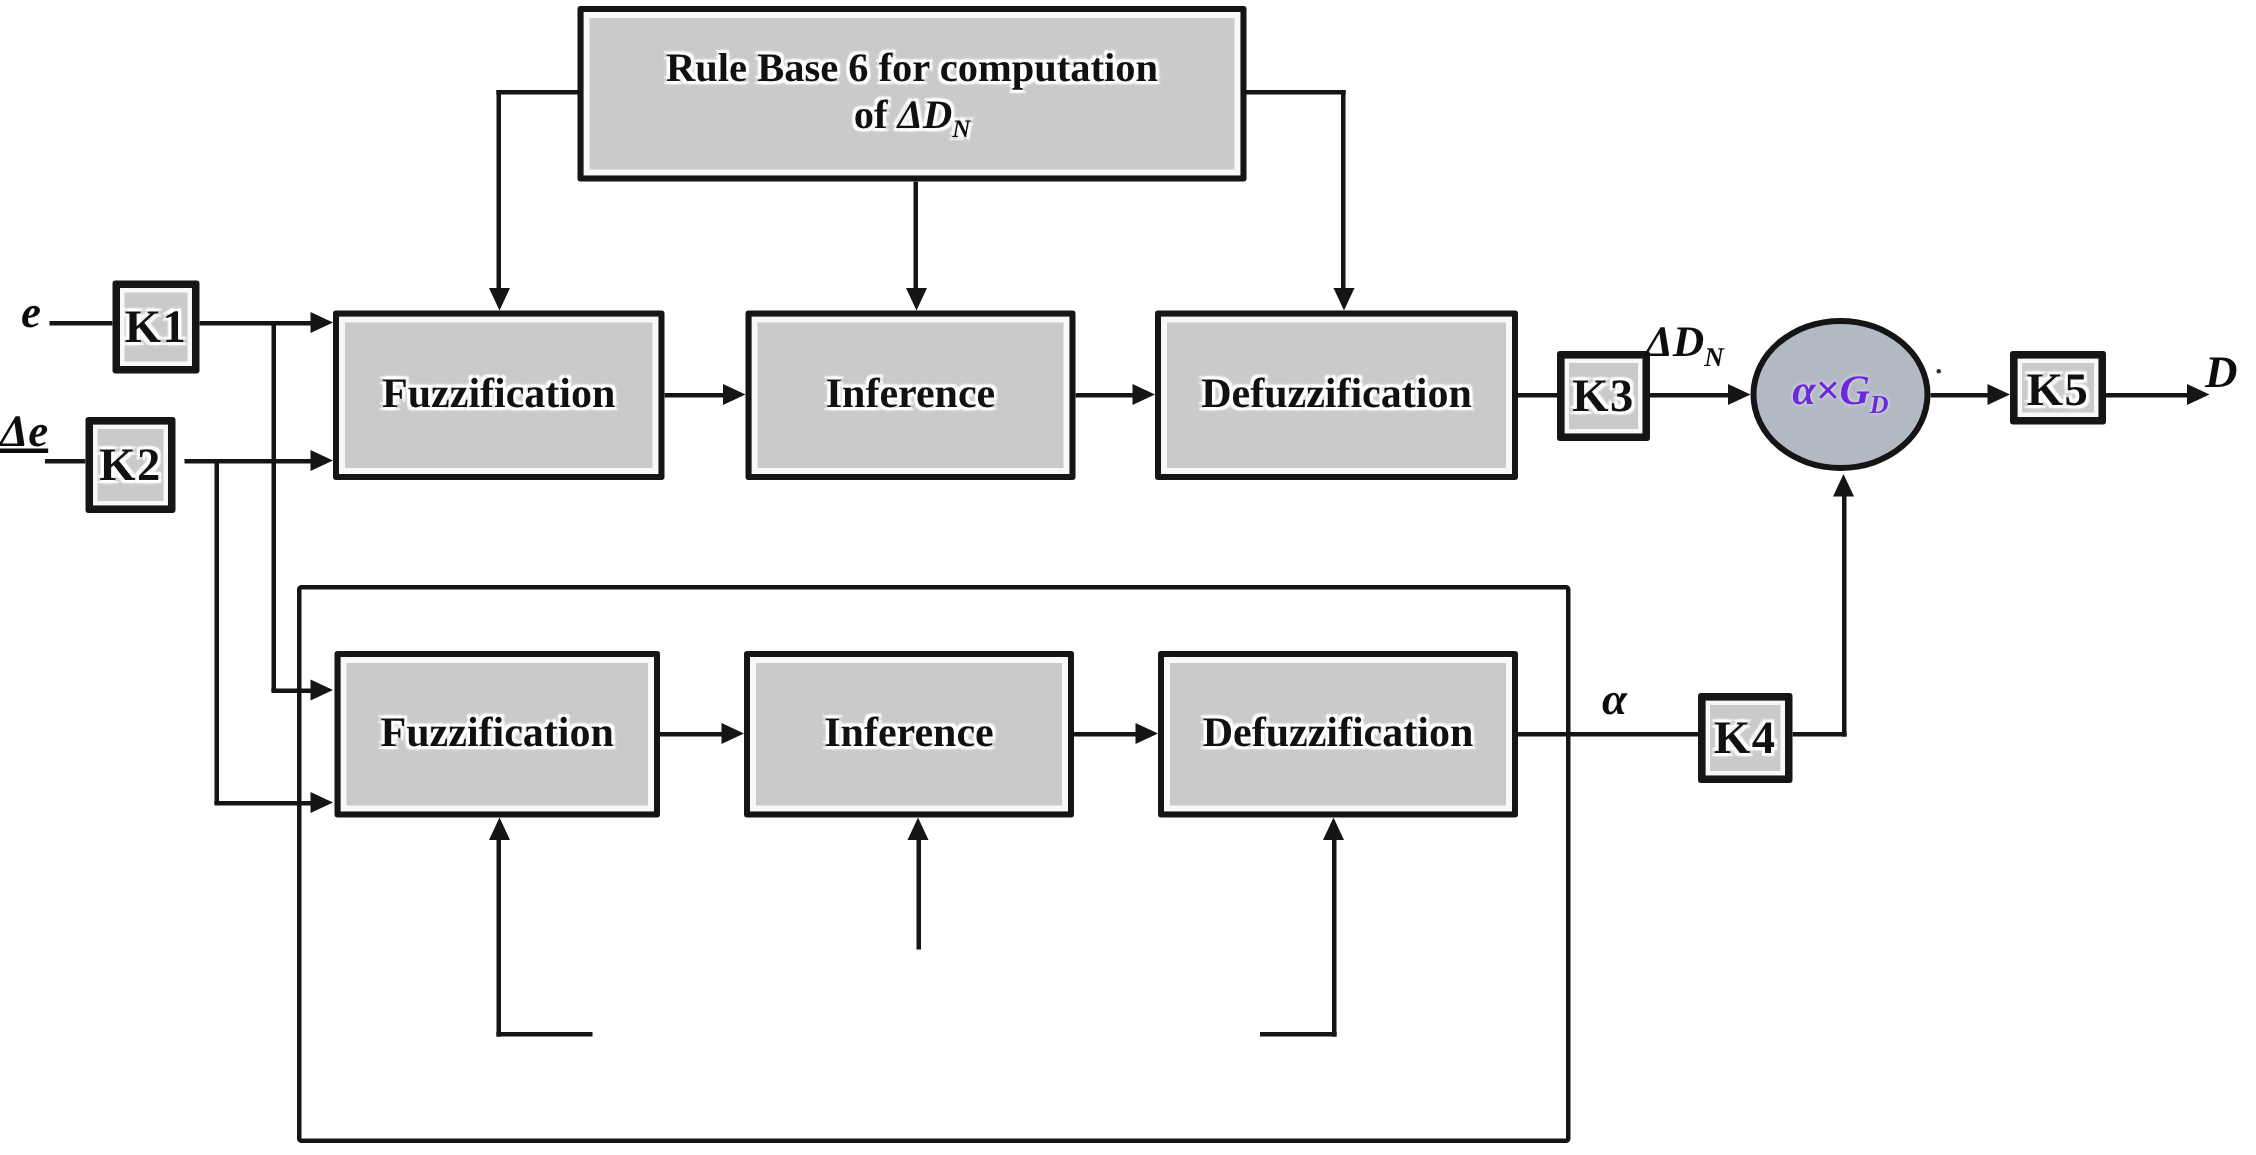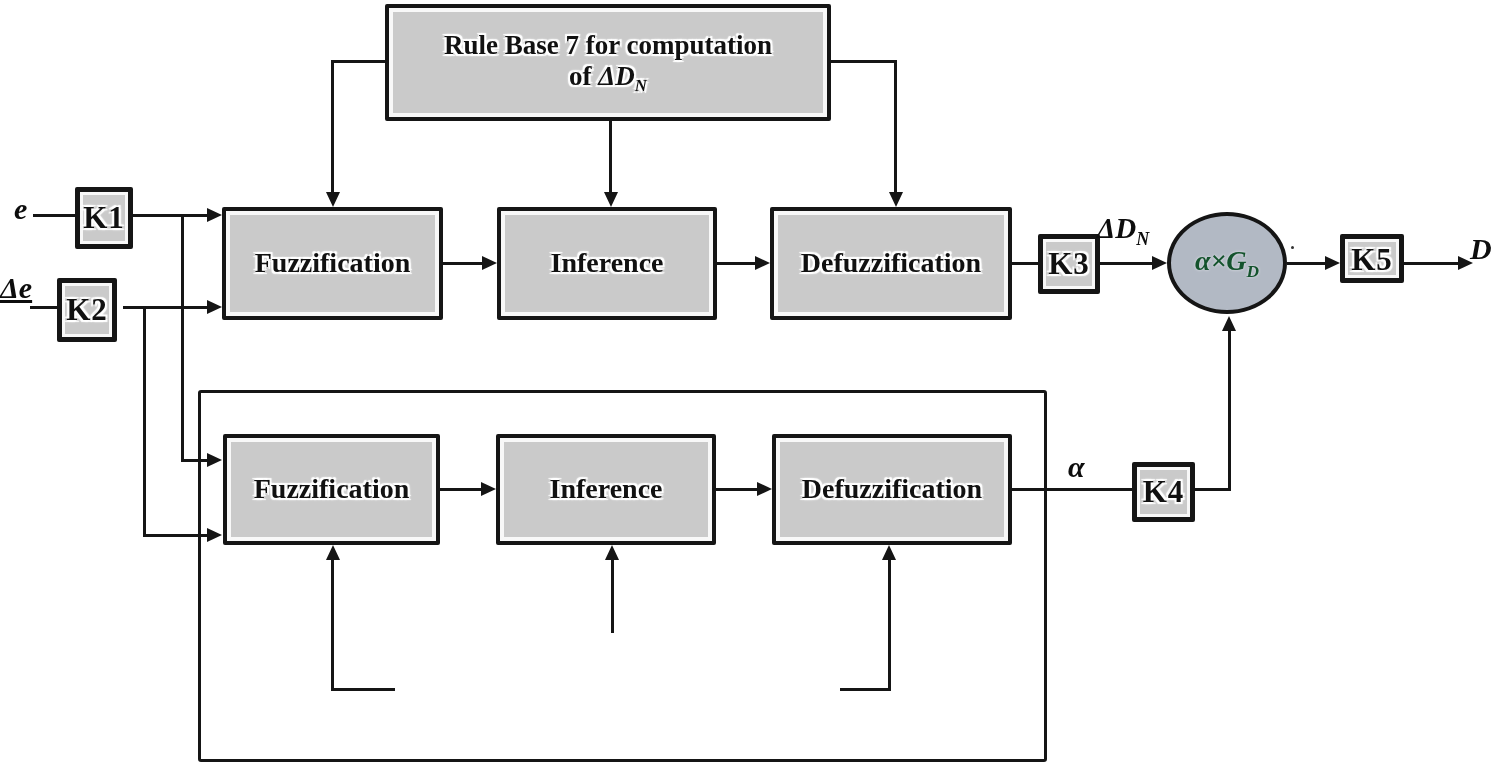--- a/index.html
+++ b/index.html
@@ -64,21 +64,21 @@
     background: var(--multiplier-fill);
     border-radius: 50%;
     display: flex;
     align-items: center;
     justify-content: center;
   }
   .multiplier .lbl {
     font-weight: bold;
     font-style: italic;
     font-size: 28px;
-    color: #14532d;
+    color: #6d28d9;
     text-shadow: 0 0 3px rgba(255,255,255,.7);
   }
   .var { font-style: italic; }
   sub { font-size: 0.62em; }
 
   
   .h-line { position: absolute; height: 3px; background: var(--line); }
   .v-line { position: absolute; width: 3px;  background: var(--line); }
   .arr-r { position: absolute; width: 0; height: 0;
            border-top: 7px solid transparent; border-bottom: 7px solid transparent;
@@ -101,21 +101,21 @@
   .sig.small { font-size: 29px; }
   .dot { position: absolute; width: 3px; height: 3px; background: #333; border-radius: 50%; }
 </style>
 </head>
 <body>
 
 <div id="canvas">
 
   <div class="block rulebase" style="left:385px; top:4px; width:446px; height:117px;">
     <div class="lbl">
-      <span>Rule Base 7 for computation</span><br>
+      <span>Rule Base 6 for computation</span><br>
       <span>of </span><span class="var">ΔD</span><sub class="var">N</sub>
     </div>
   </div>
 
   <div class="block" style="left:222px; top:207px; width:221px; height:113px;">
     <div class="lbl">Fuzzification</div>
   </div>
   <div class="block" style="left:497px; top:207px; width:220px; height:113px;">
     <div class="lbl">Inference</div>
   </div>

